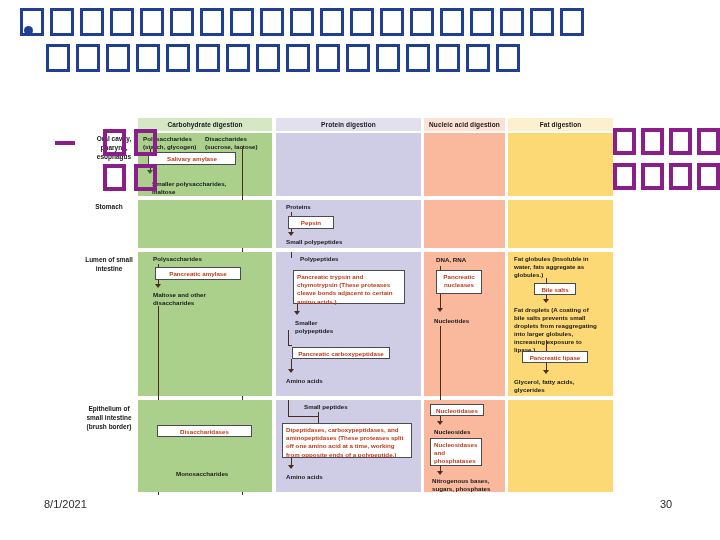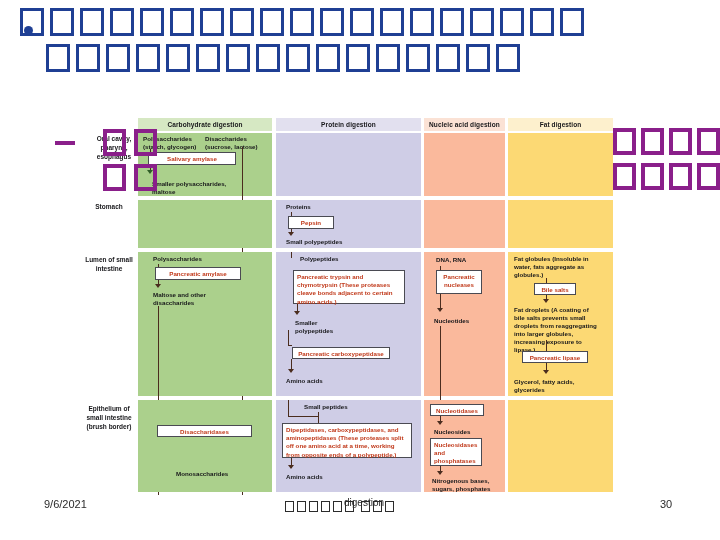--- a/index.html
+++ b/index.html
@@ -235,19 +235,16 @@
 
   <div class="ptofu" style="left:613px;top:128px;"></div>
   <div class="ptofu" style="left:641px;top:128px;"></div>
   <div class="ptofu" style="left:669px;top:128px;"></div>
   <div class="ptofu" style="left:697px;top:128px;"></div>
   <div class="ptofu" style="left:613px;top:163px;"></div>
   <div class="ptofu" style="left:641px;top:163px;"></div>
   <div class="ptofu" style="left:669px;top:163px;"></div>
   <div class="ptofu" style="left:697px;top:163px;"></div>
 
-  <div class="f-date">9/6/2021</div>
-  <div class="f-mid" id="footer-mid">
-    <span class="ftofu"></span><span class="ftofu"></span><span class="ftofu"></span><span class="ftofu"></span><span class="ftofu"></span><span class="ftofu"></span><span class="f-word">digestion</span>
-  <span class="ftofu"></span><span class="ftofu"></span><span class="ftofu"></span></div>
+  <div class="f-date">8/1/2021</div>
   <div class="f-num">30</div>
 
 </div>
 
 </body></html>

